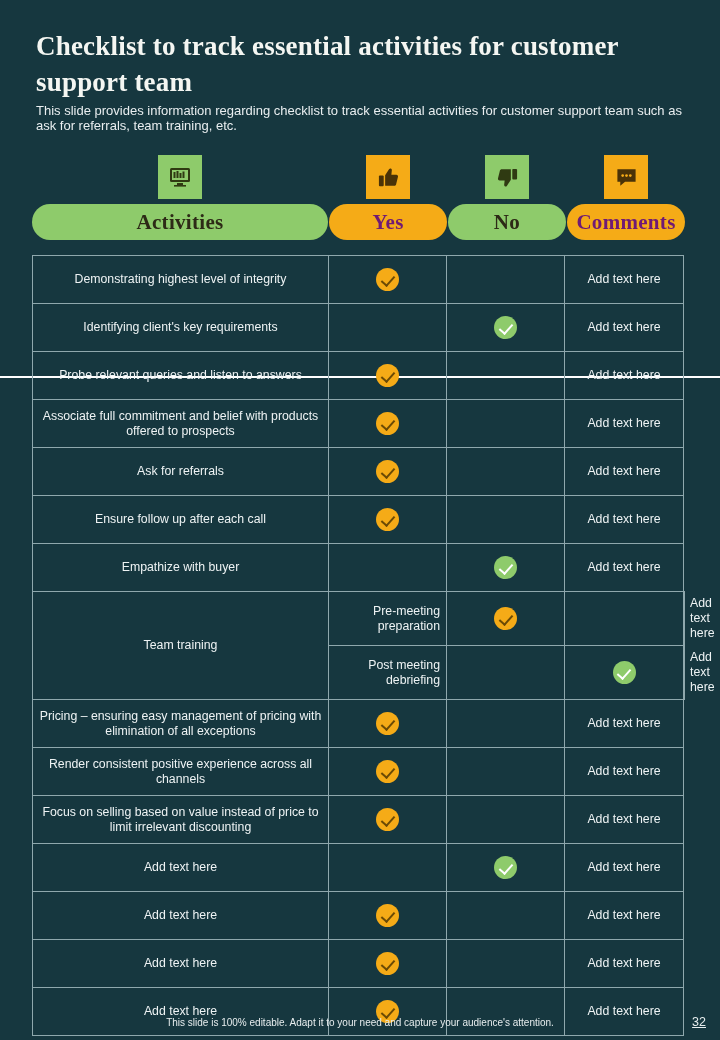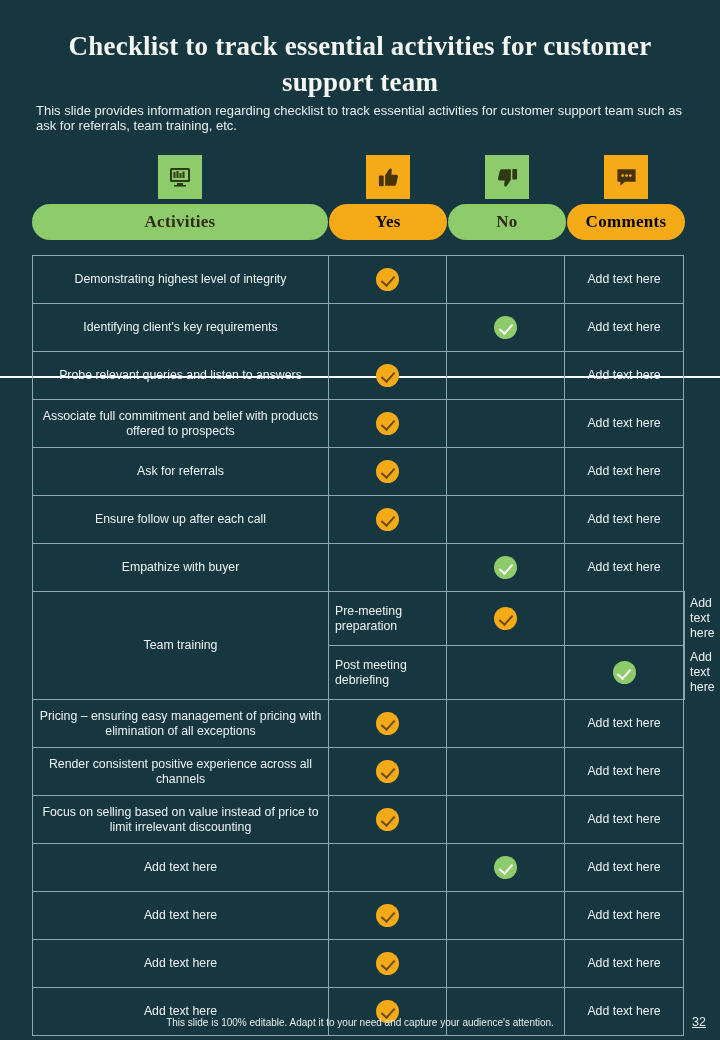--- a/index.html
+++ b/index.html
@@ -18,21 +18,20 @@
   
   .title {
     position: absolute;
     left: 36px; top: 28px; width: 648px;
     font-family: "Liberation Serif", serif;
     font-weight: 700;
     font-size: 27px;
     line-height: 36px;
     color: #f4f6f2;
     letter-spacing: .2px;
-    text-align: center;
   }
   .subtitle {
     position: absolute;
     left: 36px; top: 104px; width: 648px;
     font-size: 13px;
     line-height: 14.5px;
     color: #e9eef0;
   }
 
   
@@ -47,26 +46,26 @@
     display: flex; align-items: center; justify-content: center;
   }
   .icon-box svg { display: block; }
   .pill {
     position: absolute; top: 49px;
     height: 36px;
     border-radius: 18px;
     display: flex; align-items: center; justify-content: center;
     font-family: "Liberation Serif", serif;
     font-weight: 700;
-    font-size: 17px;
+    font-size: 21px;
     color: #2d2a16;
     letter-spacing: .3px;
   }
   .pill.green { background: #8ecb6b; }
-  .pill.orange { background: #f5ab17; color: #000000; }
+  .pill.orange { background: #f5ab17; color: #701a75; }
   .ibox-green { background: #8ecb6b; }
   .ibox-orange { background: #f5ab17; }
 
   
   .c1 { left: 32px;  width: 296px; }
   .c2 { left: 329px; width: 118px; }
   .c3 { left: 448px; width: 118px; }
   .c4 { left: 567px; width: 118px; }
 
   
@@ -85,21 +84,21 @@
     text-align: center;
     vertical-align: middle;
     padding: 4px 6px;
     height: 48px;
   }
   .col-act { width: 296px; }
   .col-yes { width: 118px; }
   .col-no  { width: 118px; }
   .col-com { width: 119px; }
   td.sub-label { width: 78px; font-size: 12.3px; line-height: 15px; }
-  td.sub-text  { text-align: left; }
+  td.sub-text  { text-align: right; }
   .half-row td { height: 30px; }
 
   
   .chk {
     display: inline-block;
     width: 23px; height: 23px;
     border-radius: 50%;
     position: relative;
     vertical-align: middle;
   }

